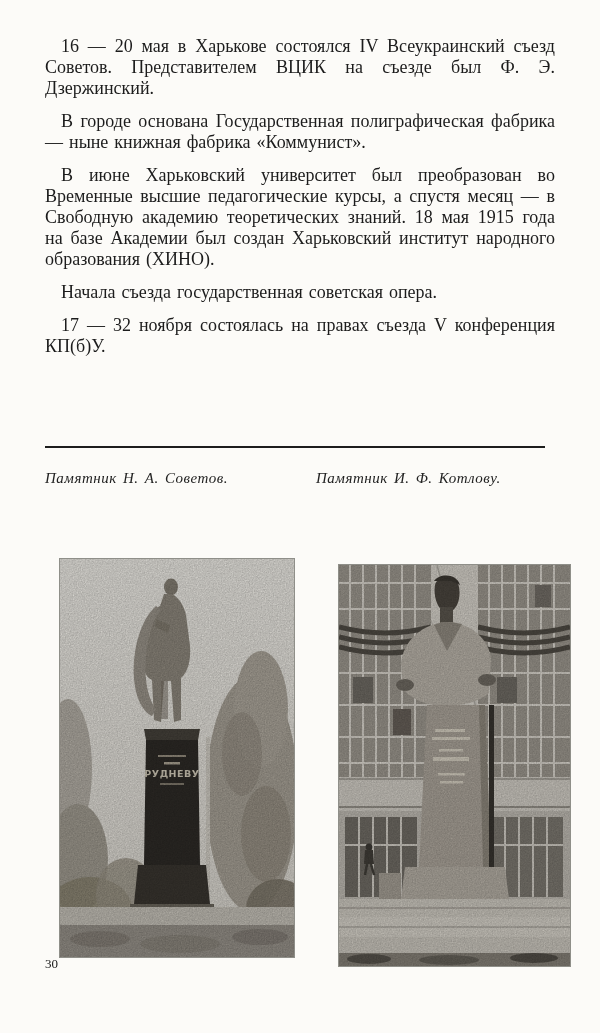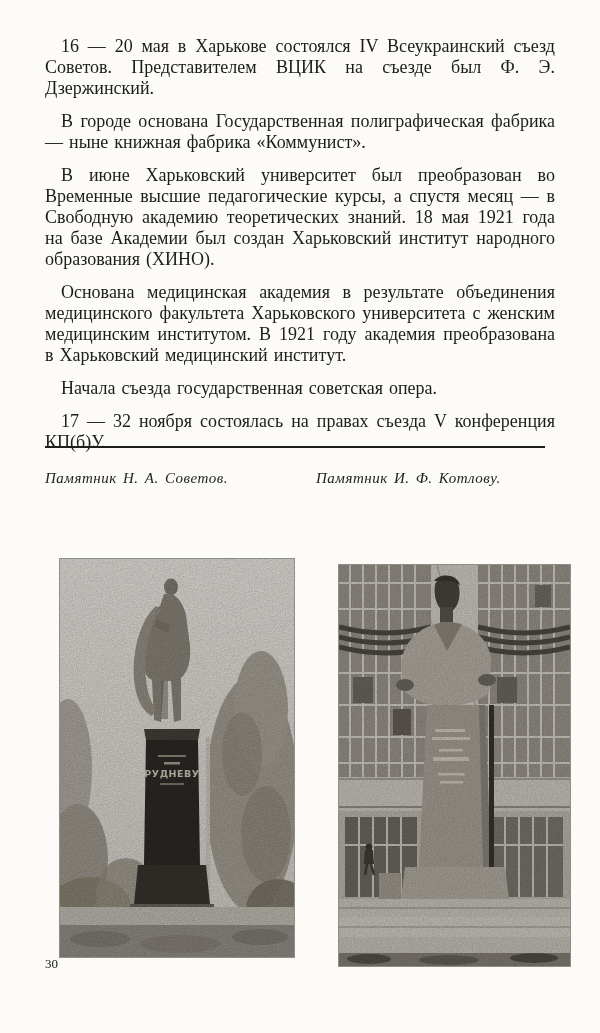--- a/index.html
+++ b/index.html
@@ -25,22 +25,21 @@
   .page-number{position:absolute;top:956px;left:45px;font-size:13px;color:#161616;}
 </style>
 </head>
 <body>
 
 <div class="page">
 
   <div class="text-block">
     <p>16 — 20 мая в Харькове состоялся IV Всеукраинский съезд Советов. Представителем ВЦИК на съезде был Ф. Э. Дзержинский.</p>
     <p>В городе основана Государственная полиграфическая фабрика — ныне книжная фабрика «Коммунист».</p>
-    <p>В июне Харьковский университет был преобразован во Временные высшие педагогические курсы, а спустя месяц — в Свободную академию теоретических знаний. 18 мая 1921 года на базе Академии был создан Харьковский институт народного образования (ХИНО).</p>
-    <p>Основана медицинская академия в результате объединения медицинского факультета Харьковского университета с женским медицинским институтом. В 1921 году академия преобразована в Харьковский медицинский институт.</p>
+    <p>В июне Харьковский университет был преобразован во Временные высшие педагогические курсы, а спустя месяц — в Свободную академию теоретических знаний. 18 мая 1915 года на базе Академии был создан Харьковский институт народного образования (ХИНО).</p>
     <p>Начала съезда государственная советская опера.</p>
     <p>17 — 32 ноября состоялась на правах съезда V конференция КП(б)У.</p>
   </div>
 
   <div class="divider"></div>
 
   <div class="captions">
     <span class="cap-left">Памятник Н. А. Советов.</span>
     <span class="cap-right">Памятник И. Ф. Котлову.</span>
   </div>

